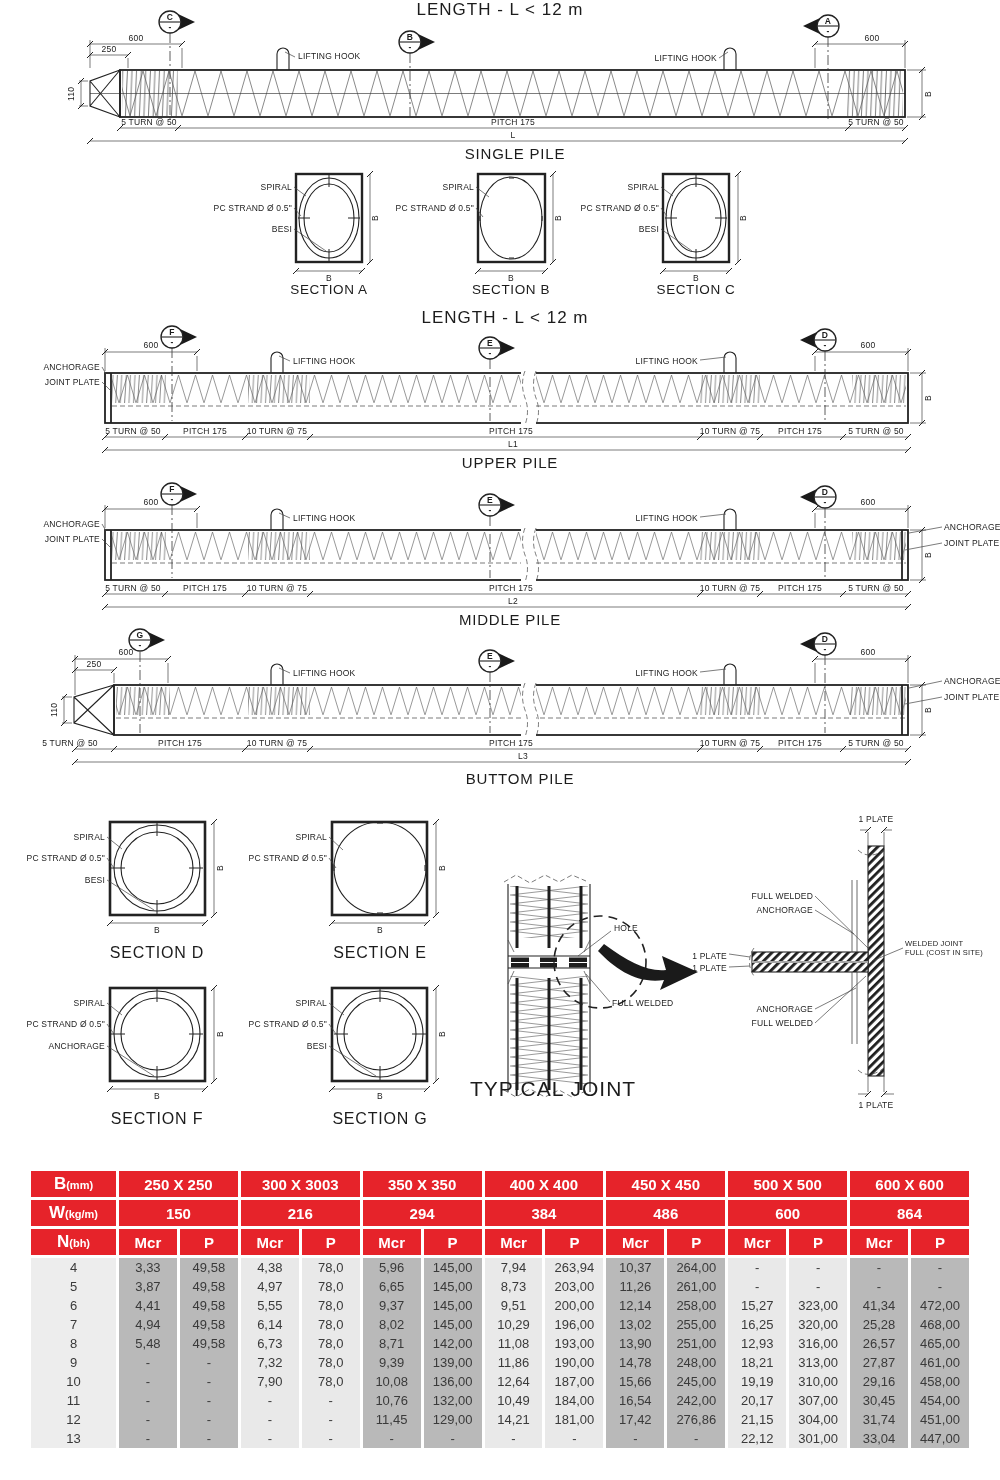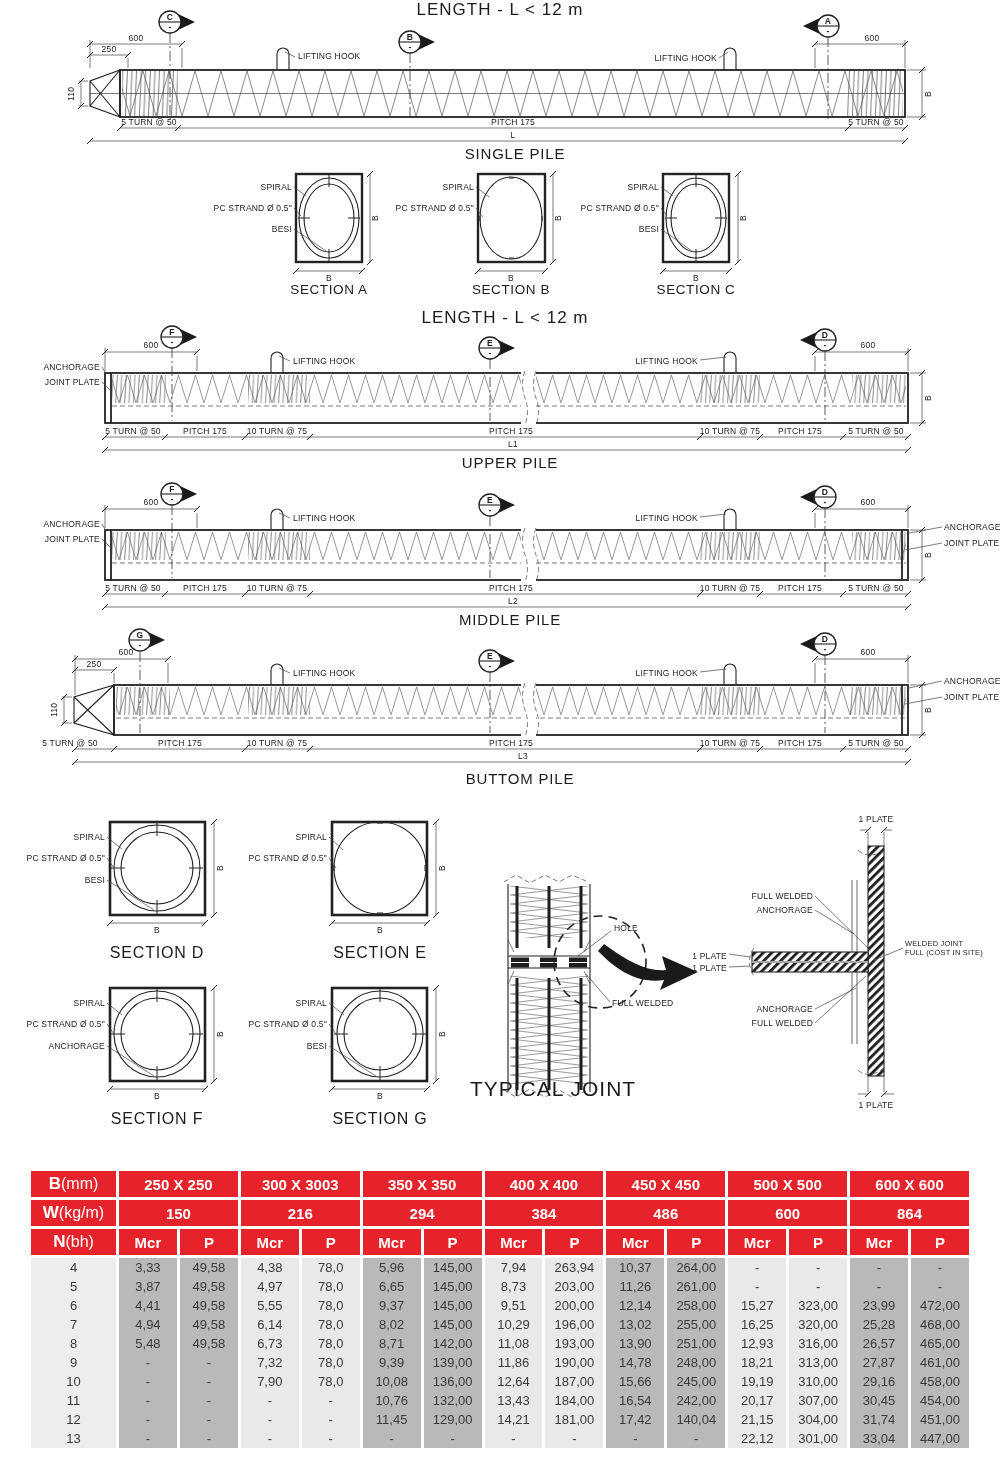--- a/index.html
+++ b/index.html
@@ -31,21 +31,21 @@
   table{border-collapse:collapse;table-layout:fixed;width:944px;}
   col.cn{width:88px;}
   th{background:var(--red);color:#fff;border:3px solid #fff;height:26px;
      font-size:15px;font-weight:bold;text-align:center;padding:0;}
   td{border-left:3px solid #fff;border-right:3px solid #fff;height:19px;
      font-size:13px;color:#3a3a3a;text-align:center;padding:0;}
   td.col-n   {background:#ededed;}
   td.col-dark{background:#b9b9b9;}
   td.col-light{background:#e9e9e9;}
   .big{font-size:17px;font-weight:bold;}
-  .sub{font-size:16px;font-weight:normal;}
+  .sub{font-size:11px;font-weight:bold;}
 </style>
 </head>
 <body>
 
 <div id="page">
 
 <svg width="1000" height="1162" viewBox="0 0 1000 1162">
 <defs>
   <pattern id="zz45" width="26" height="45" patternUnits="userSpaceOnUse" patternTransform="translate(0,71)">
     <path d="M0,45 L13,0 L26,45" fill="none" stroke="#6b6b6b" stroke-width="0.8"></path>
@@ -742,21 +742,21 @@
             <td class="col-light">5,55</td>
             <td class="col-light">78,0</td>
             <td class="col-dark">9,37</td>
             <td class="col-dark">145,00</td>
             <td class="col-light">9,51</td>
             <td class="col-light">200,00</td>
             <td class="col-dark">12,14</td>
             <td class="col-dark">258,00</td>
             <td class="col-light">15,27</td>
             <td class="col-light">323,00</td>
-            <td class="col-dark">23,99</td>
+            <td class="col-dark">41,34</td>
             <td class="col-dark">472,00</td>
           </tr>
           <tr>
             <td class="col-n">7</td>
             <td class="col-dark">4,94</td>
             <td class="col-dark">49,58</td>
             <td class="col-light">6,14</td>
             <td class="col-light">78,0</td>
             <td class="col-dark">8,02</td>
             <td class="col-dark">145,00</td>
@@ -821,41 +821,41 @@
             <td class="col-dark">458,00</td>
           </tr>
           <tr>
             <td class="col-n">11</td>
             <td class="col-dark">-</td>
             <td class="col-dark">-</td>
             <td class="col-light">-</td>
             <td class="col-light">-</td>
             <td class="col-dark">10,76</td>
             <td class="col-dark">132,00</td>
-            <td class="col-light">13,43</td>
+            <td class="col-light">10,49</td>
             <td class="col-light">184,00</td>
             <td class="col-dark">16,54</td>
             <td class="col-dark">242,00</td>
             <td class="col-light">20,17</td>
             <td class="col-light">307,00</td>
             <td class="col-dark">30,45</td>
             <td class="col-dark">454,00</td>
           </tr>
           <tr>
             <td class="col-n">12</td>
             <td class="col-dark">-</td>
             <td class="col-dark">-</td>
             <td class="col-light">-</td>
             <td class="col-light">-</td>
             <td class="col-dark">11,45</td>
             <td class="col-dark">129,00</td>
             <td class="col-light">14,21</td>
             <td class="col-light">181,00</td>
             <td class="col-dark">17,42</td>
-            <td class="col-dark">140,04</td>
+            <td class="col-dark">276,86</td>
             <td class="col-light">21,15</td>
             <td class="col-light">304,00</td>
             <td class="col-dark">31,74</td>
             <td class="col-dark">451,00</td>
           </tr>
           <tr>
             <td class="col-n">13</td>
             <td class="col-dark">-</td>
             <td class="col-dark">-</td>
             <td class="col-light">-</td>

